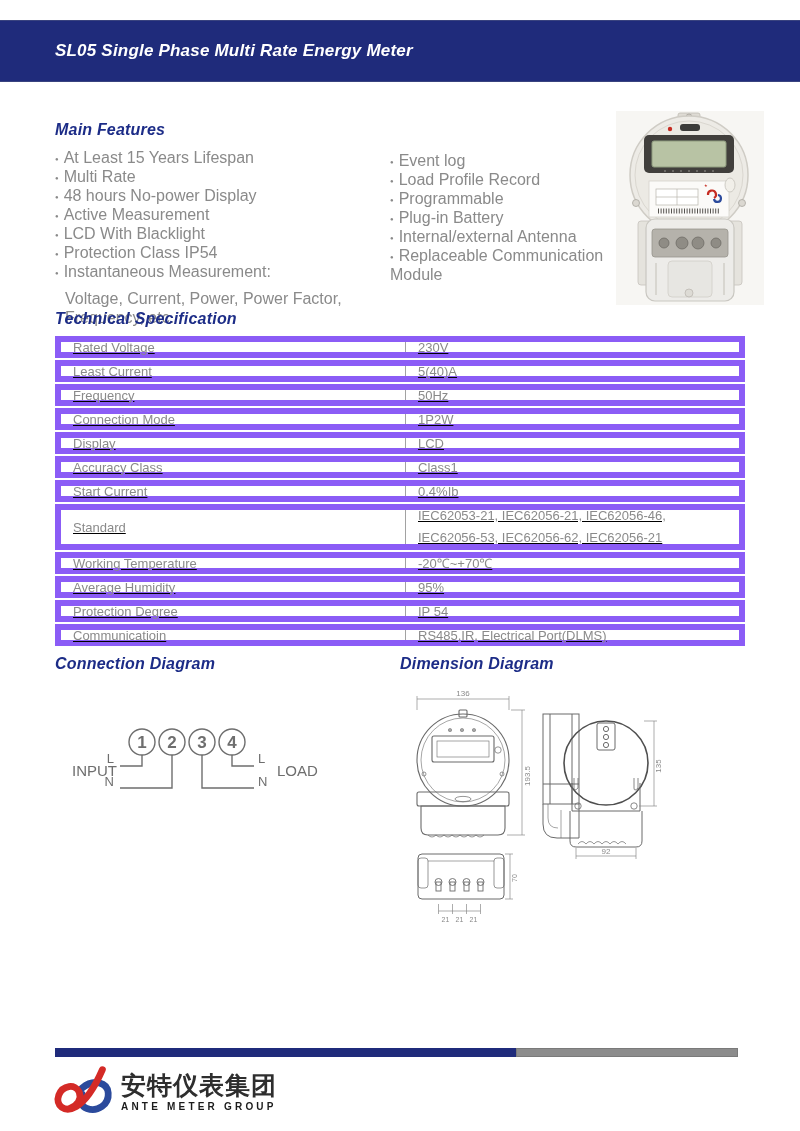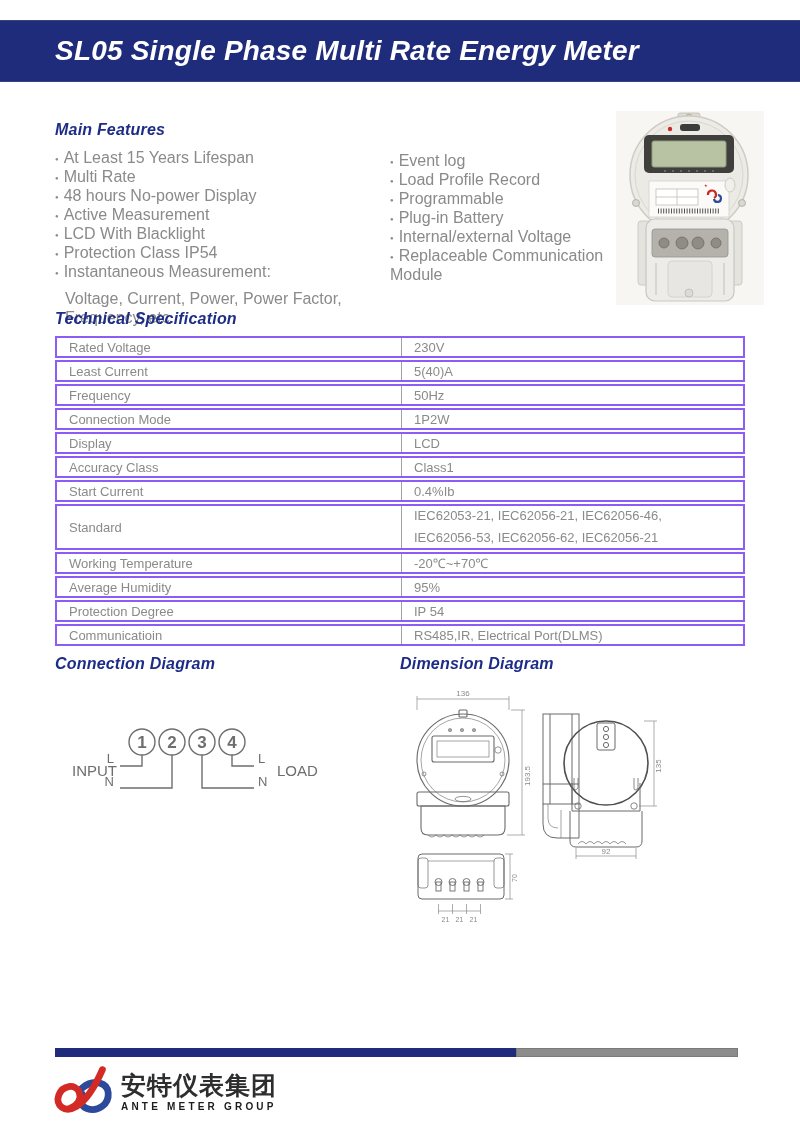--- a/index.html
+++ b/index.html
@@ -2,21 +2,21 @@
 <html><head>
 <meta charset="utf-8">
 <style>
   * { margin:0; padding:0; box-sizing:border-box; }
   html,body { background:#ffffff; }
   body { font-family:"Liberation Sans", sans-serif; }
   .page { position:relative; width:800px; height:1131px; background:#ffffff; overflow:hidden; margin:0 auto; }
 
   
   .banner { position:absolute; left:0; top:20px; width:800px; height:62px; background:#1f2b7b; border-top:1px solid #39437f; border-bottom:1px solid #39437f; }
-  .banner h1 { color:#ffffff; font-size:28px; font-style:italic; font-weight:bold; line-height:60px; padding-left:55px; letter-spacing:0.2px; }
+  .banner h1 { color:#ffffff; font-size:17px; font-style:italic; font-weight:bold; line-height:60px; padding-left:55px; letter-spacing:0.2px; }
 
   
   .sec-heading { position:absolute; color:#1c2c87; font-size:16px; font-style:italic; font-weight:bold; letter-spacing:0.2px; }
   #h-features { left:55px; top:121px;font-style:italic; }
   #h-spec { left:55px; top:310px;font-style:italic; }
   #h-conn { left:55px; top:655px; }
   #h-dim  { left:400px; top:655px; }
 
   
   .feat-list { position:absolute; list-style:none; color:#8a8a8a; font-size:16px; line-height:17px; }
@@ -24,21 +24,21 @@
   #feat-right { left:390px; top:152px; width:240px; }
   .feat-list li::before { content:"●"; font-size:6px; vertical-align:2px; margin-right:5px; color:#8a8a8a; }
   .feat-list li.no-bullet::before { content:""; margin:0; }
   .feat-list li.no-bullet { padding-left:10px;margin-top:8px; }
 
   
   .photo { position:absolute; left:616px; top:111px; width:148px; height:194px; }
 
   
   .spec-table { position:absolute; left:55px; top:336px; width:690px; }
-  .t-row { display:flex; border:2px solid #8b5cf6; height:22px; margin-bottom:2px; background:#fff; }
+  .t-row { display:flex; border:6px solid #8b5cf6; height:22px; margin-bottom:2px; background:#fff;text-decoration:underline; }
   .t-row--tall { height:46px; }
   .t-cell { font-size:13px; color:#8a8a8a; display:flex; flex-direction:column; justify-content:center; }
   .t-label { width:345px; padding-left:12px; border-right:1px solid #a2a2a2; }
   .t-value { flex:1; padding-left:12px; }
   .t-row--tall .t-value div { line-height:22px; }
 
   
   .conn-svg { position:absolute; left:52px; top:698px; }
   .dim-svg { position:absolute; left:398px; top:686px; }
   svg text { font-family:"Liberation Sans", sans-serif; }
@@ -72,21 +72,21 @@
     <li>Protection Class IP54</li>
     <li>Instantaneous Measurement:</li>
     <li class="no-bullet">Voltage, Current, Power, Power Factor, Frequency, etc.</li>
   </ul>
 
   <ul class="feat-list" id="feat-right">
     <li>Event log</li>
     <li>Load Profile Record</li>
     <li>Programmable</li>
     <li>Plug-in Battery</li>
-    <li>Internal/external Voltage</li>
+    <li>Internal/external Antenna</li>
     <li>Replaceable Communication Module</li>
   </ul>
 
   <svg class="photo" viewBox="0 0 148 194">
     <rect x="0" y="0" width="148" height="194" fill="#f7f6f3"></rect>
 
     <rect x="62" y="2" width="22" height="8" rx="2" fill="#dedbd4" stroke="#bfbcb4" stroke-width="0.8"></rect>
     <circle cx="73" cy="6" r="3" fill="#cfccc5" stroke="#a9a69e" stroke-width="0.8"></circle>
 
     <circle cx="73" cy="64" r="59" fill="#edebe6" stroke="#cfccc5" stroke-width="1.5"></circle>

